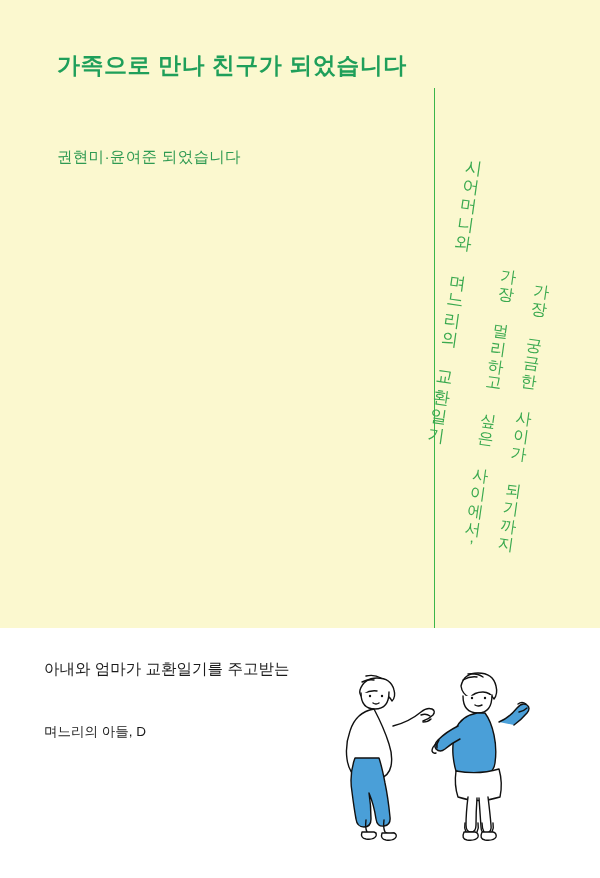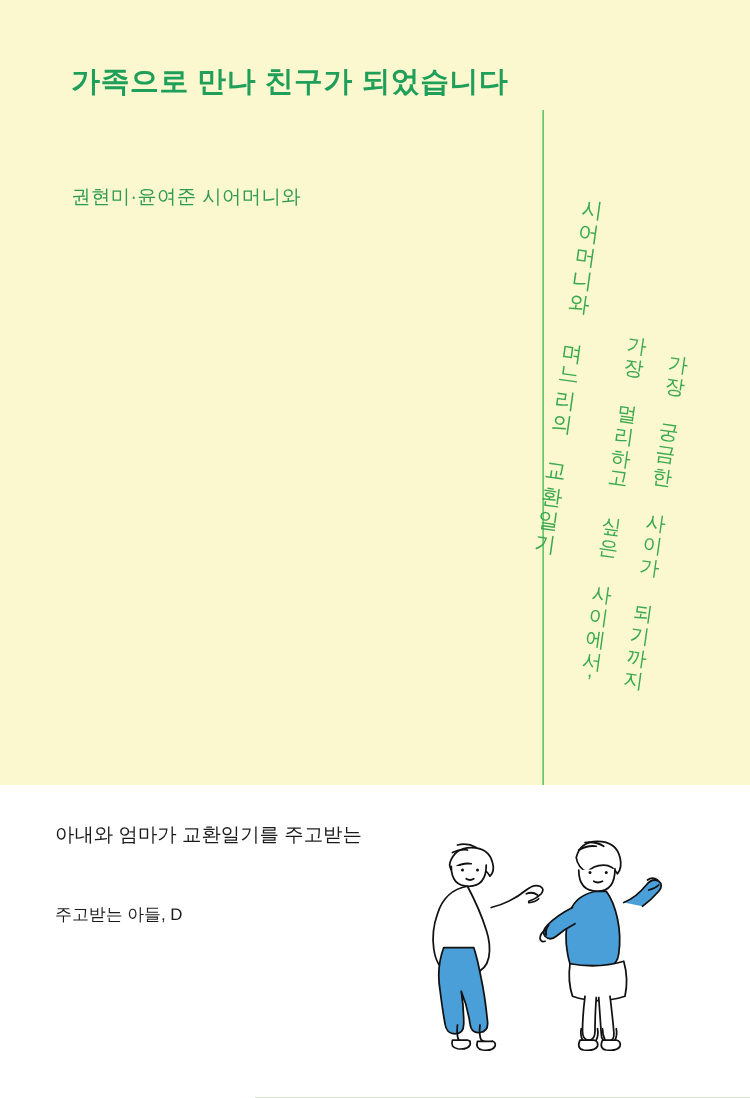--- a/index.html
+++ b/index.html
@@ -11,21 +11,21 @@
     width: 600px;
     height: 878px;
     font-family: "Liberation Sans", sans-serif;
     overflow: hidden;
   }
 
   .cover {
     position: relative;
     width: 600px;
     height: 878px;
-    background: #15803d;
+    background: #a3a3a3;
     box-sizing: border-box;
   }
 
   
   .top-panel {
     position: absolute;
     left: 0;
     top: 0;
     width: 600px;
     height: 628px;
@@ -138,36 +138,36 @@
 <body>
 
 <div class="cover">
 
   <div class="top-panel">
 
     <div class="vrule"></div>
 
     <div class="main-title">가족으로 만나 친구가 되었습니다</div>
 
-    <div class="authors">권현미·윤여준 시어머니와</div>
+    <div class="authors">권현미·윤여준 되었습니다</div>
 
     <div class="vtext vtext-1">시어머니와 며느리의 교환일기</div>
 
     <div class="vtext vtext-2">가장 멀리하고 싶은 사이에서,</div>
 
     <div class="vtext vtext-3">가장 궁금한 사이가 되기까지</div>
   </div>
 
   <div class="bottom-panel">
 
     <div class="blurb">
       <span class="blurb-line">아내와 엄마가 교환일기를 주고받는</span>
     </div>
 
-    <div class="blurb-attrib">주고받는 아들, D</div>
+    <div class="blurb-attrib">며느리의 아들, D</div>
 
     <div class="illustration">
       <svg viewBox="0 0 250 196" width="250" height="196" xmlns="http://www.w3.org/2000/svg">
         <g fill="none" stroke="#111111" stroke-width="1.4" stroke-linecap="round" stroke-linejoin="round">
 
           <path d="M38 30 q4 -12 17 -12 q14 0 17 12 q2 7 -2 11 q-3 -6 -9 -6 q-8 0 -11 5 q-6 -1 -10 -3 q-3 -3 -2 -7 z" fill="#ffffff"></path>
           <path d="M40 22 q6 -3 12 -2 M44 16 q8 -2 15 2 M42 34 q6 -4 13 -3"></path>
 
           <path d="M39 33 q0 16 14 16 q14 0 14 -17" fill="#ffffff"></path>
           <circle cx="48" cy="36" r="1.2" fill="#111111" stroke="none"></circle>

